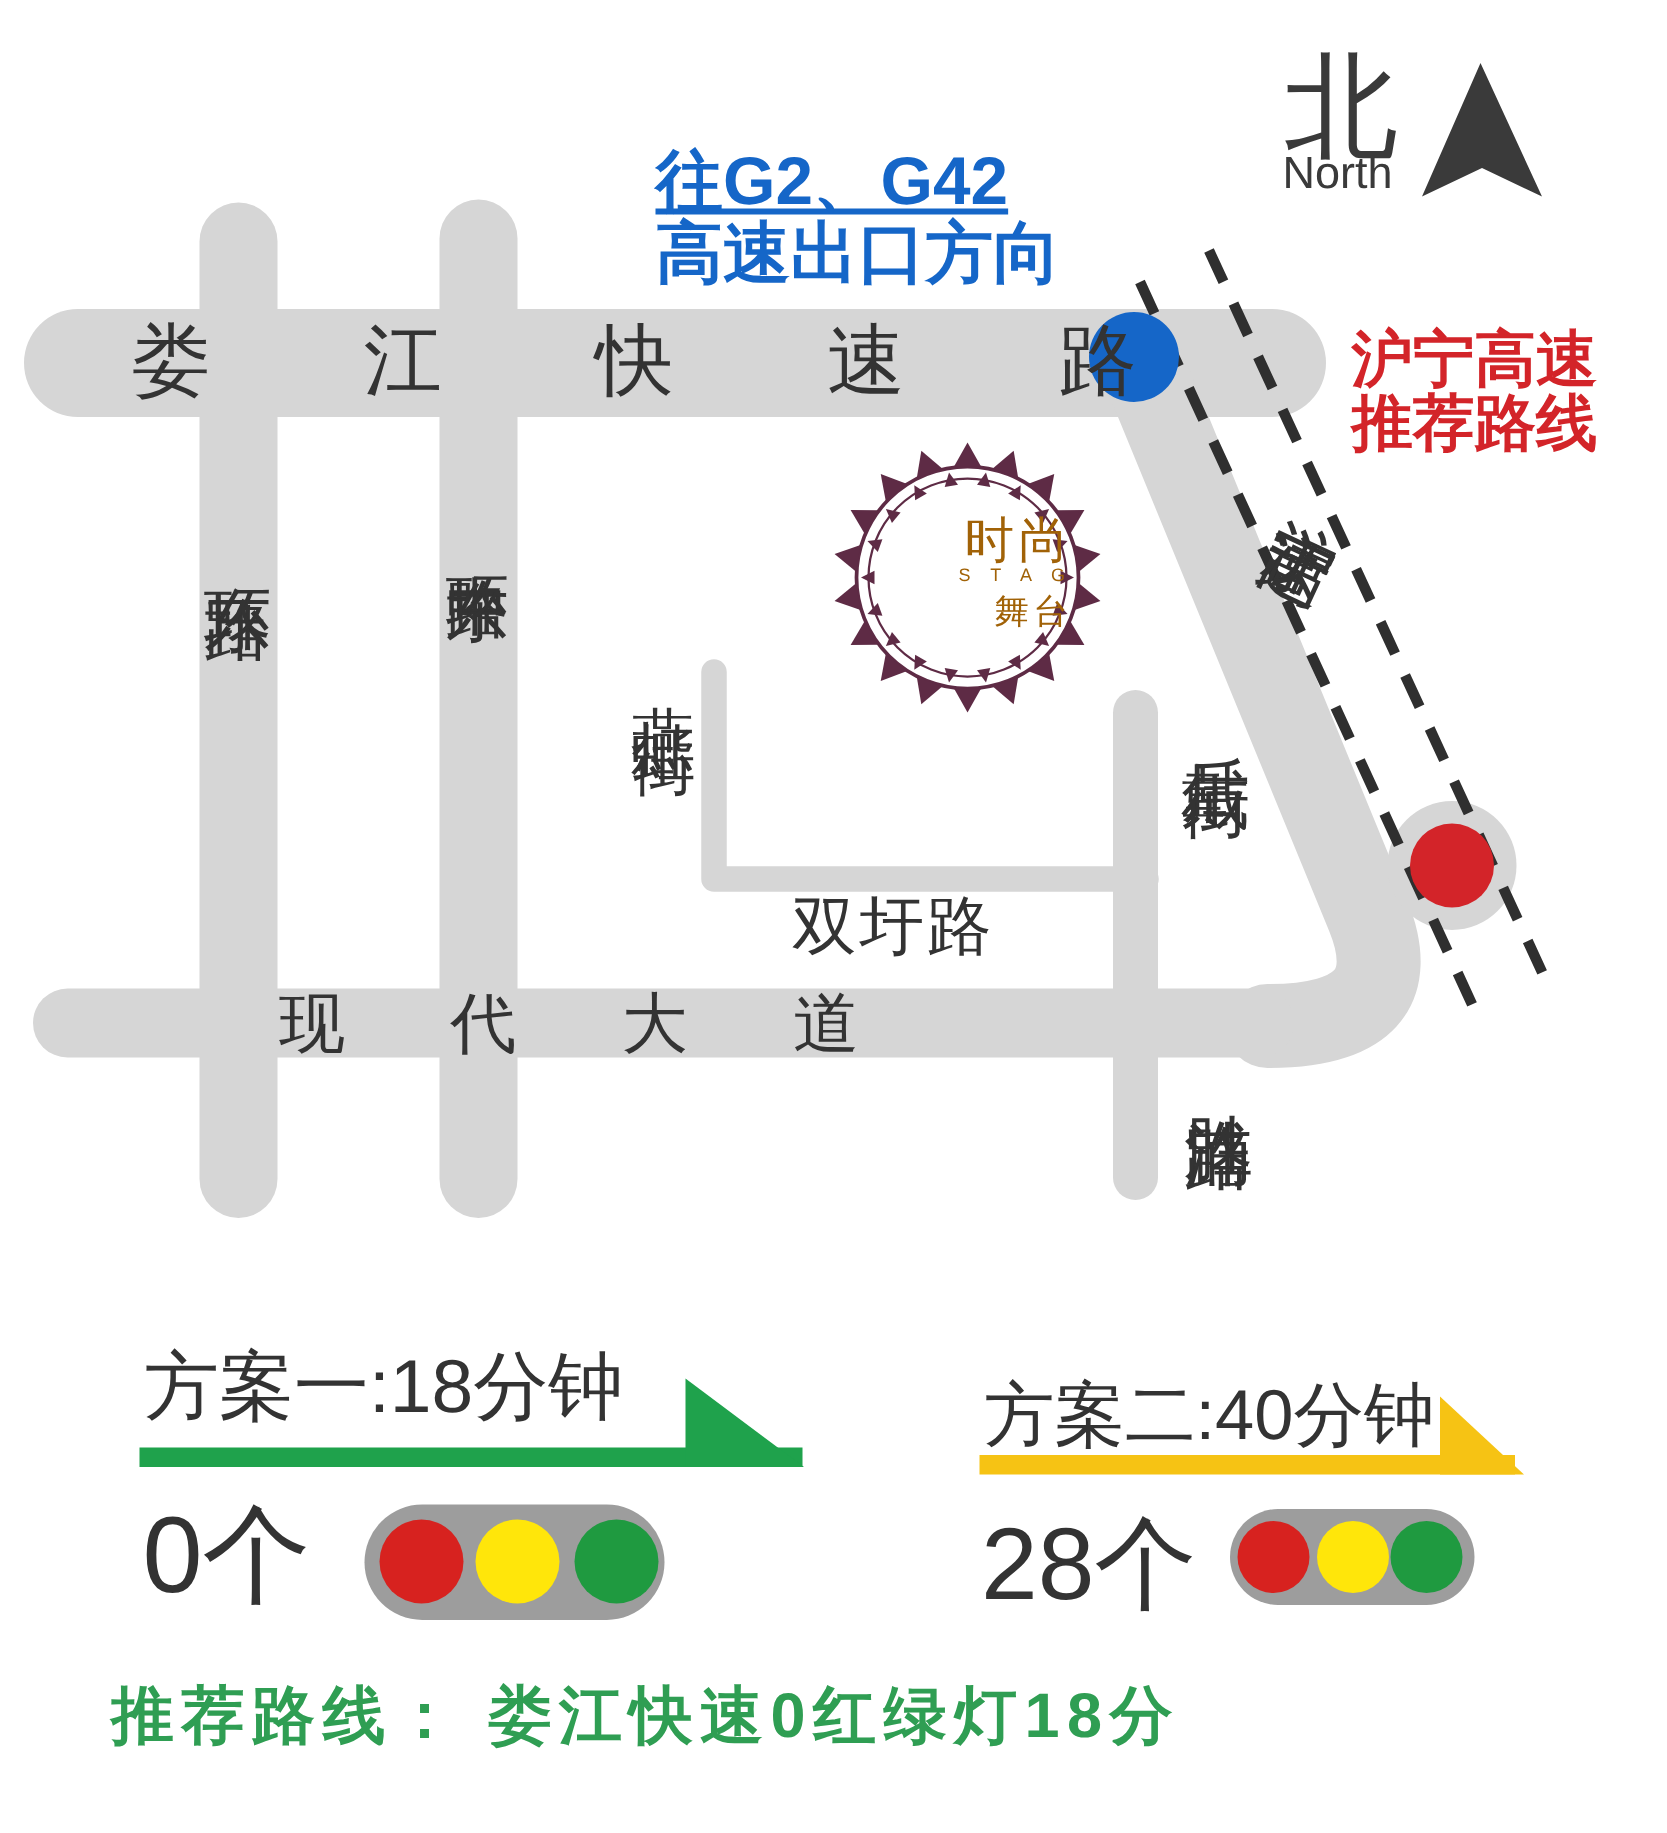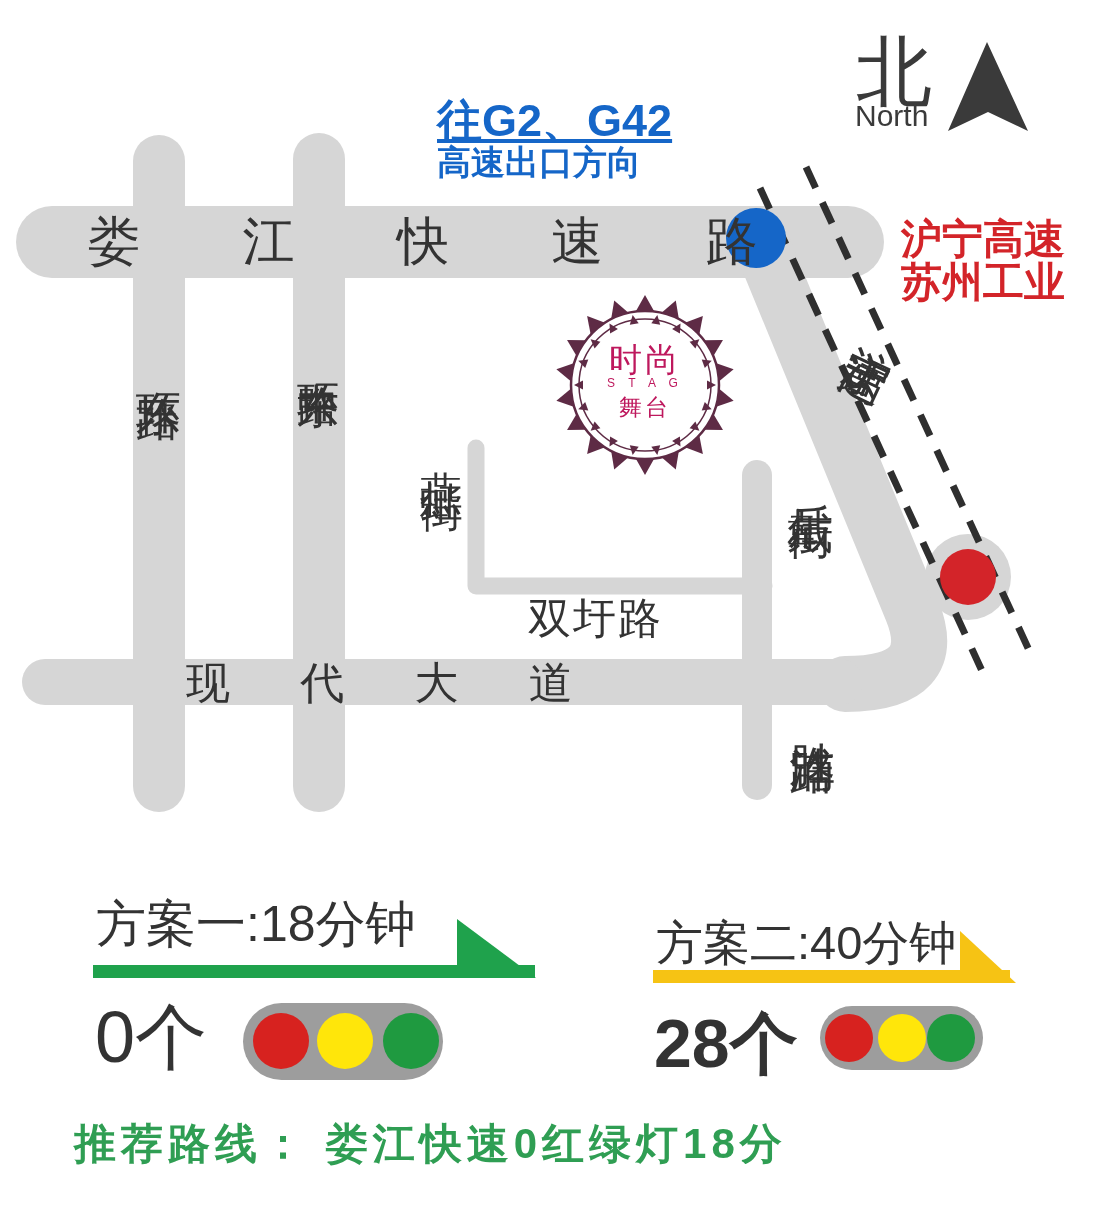--- a/index.html
+++ b/index.html
@@ -7,21 +7,21 @@
     position:relative;width:1111px;height:1222px;background:#ffffff;
     font-family:"Liberation Sans",sans-serif;color:#333;overflow:hidden;
   }
   .map-svg{position:absolute;left:0;top:0;width:1111px;height:1222px;}
   .label{position:absolute;white-space:nowrap;line-height:1.05;}
   .v{writing-mode:vertical-rl;text-orientation:upright;}
   .ink{color:#333333;}
   .blue{color:#1566c8;font-weight:bold;}
   .red{color:#d32429;font-weight:bold;}
   .green-text{color:#2f9e53;font-weight:bold;}
-  .logo-text{position:absolute;left:575px;top:343px;width:140px;text-align:center;color:#be185d;}
+  .logo-text{position:absolute;left:575px;top:343px;width:140px;text-align:right;color:#a16207;}
   .logo-text .l1{font-size:33px;letter-spacing:3px;line-height:34px;}
   .logo-text .l2{font-size:12px;letter-spacing:5px;line-height:13px;}
   .logo-text .l3{font-size:23px;letter-spacing:3px;line-height:34px;}
 </style>
 </head>
 <body>
 
 <div class="stage">
 
   <svg class="map-svg" viewBox="0 0 1111 1222">
@@ -113,41 +113,41 @@
       <circle cx="849" cy="1038" r="24" fill="#d7221f"></circle>
       <circle cx="902" cy="1038" r="24" fill="#ffe60a"></circle>
       <circle cx="951" cy="1038" r="24" fill="#1f9a40"></circle>
     </g>
   </svg>
 
   <div class="label ink" style="left:856px;top:32px;font-size:76px;color:#3a3a3a;">北</div>
   <div class="label ink" style="left:855px;top:100px;font-size:30px;color:#3a3a3a;text-align:right;">North</div>
 
   <div class="label blue" style="left:437px;top:97px;font-size:45px;text-decoration:underline;">往G2、G42</div>
-  <div class="label blue" style="left:437px;top:145px;font-size:34px;">高速出口方向</div>
+  <div class="label blue" style="left:437px;top:145px;font-size:45px;">高速出口方向</div>
 
   <div class="label red" style="left:901px;top:218px;font-size:41px;">沪宁高速</div>
-  <div class="label red" style="left:901px;top:261px;font-size:41px;">苏州工业</div>
+  <div class="label red" style="left:901px;top:261px;font-size:41px;">推荐路线</div>
 
   <div class="label ink" style="left:88px;top:214px;font-size:52px;letter-spacing:44px;">娄 江 快 速 路</div>
   <div class="label ink v" style="left:135px;top:354px;font-size:45px;letter-spacing:4px;">东环路</div>
   <div class="label ink v" style="left:296px;top:350px;font-size:42px;letter-spacing:1px;">中环东路</div>
   <div class="label ink v" style="left:419px;top:436px;font-size:43px;letter-spacing:10px;">燕虹街</div>
   <div class="label ink" style="left:528px;top:596px;font-size:43px;letter-spacing:2px;">双圩路</div>
   <div class="label ink" style="left:186px;top:660px;font-size:44px;letter-spacing:29px;">现 代 大 道</div>
   <div class="label ink v" style="left:787px;top:466px;font-size:46px;letter-spacing:6px;">后戴街</div>
   <div class="label ink v" style="left:789px;top:706px;font-size:46px;letter-spacing:4px;">胜浦路</div>
   <div class="label ink v" style="left:867px;top:315px;font-size:46px;letter-spacing:4px;transform:rotate(25deg);">沪宁高速</div>
 
   <div class="logo-text">
     <div class="l1">时尚</div>
     <div class="l2">S T A G</div>
     <div class="l3">舞台</div>
   </div>
 
   <div class="label ink" style="left:96px;top:898px;font-size:50px;">方案一:18分钟</div>
   <div class="label ink" style="left:656px;top:918px;font-size:47px;">方案二:40分钟</div>
   <div class="label ink" style="left:95px;top:1000px;font-size:72px;">0个</div>
-  <div class="label ink" style="left:654px;top:1008px;font-size:68px;font-weight:bold;">28个</div>
+  <div class="label ink" style="left:654px;top:1008px;font-size:68px;">28个</div>
 
   <div class="label green-text" style="left:74px;top:1122px;font-size:42px;letter-spacing:5px;">推荐路线： 娄江快速0红绿灯18分</div>
 
 </div>
 
 </body></html>

